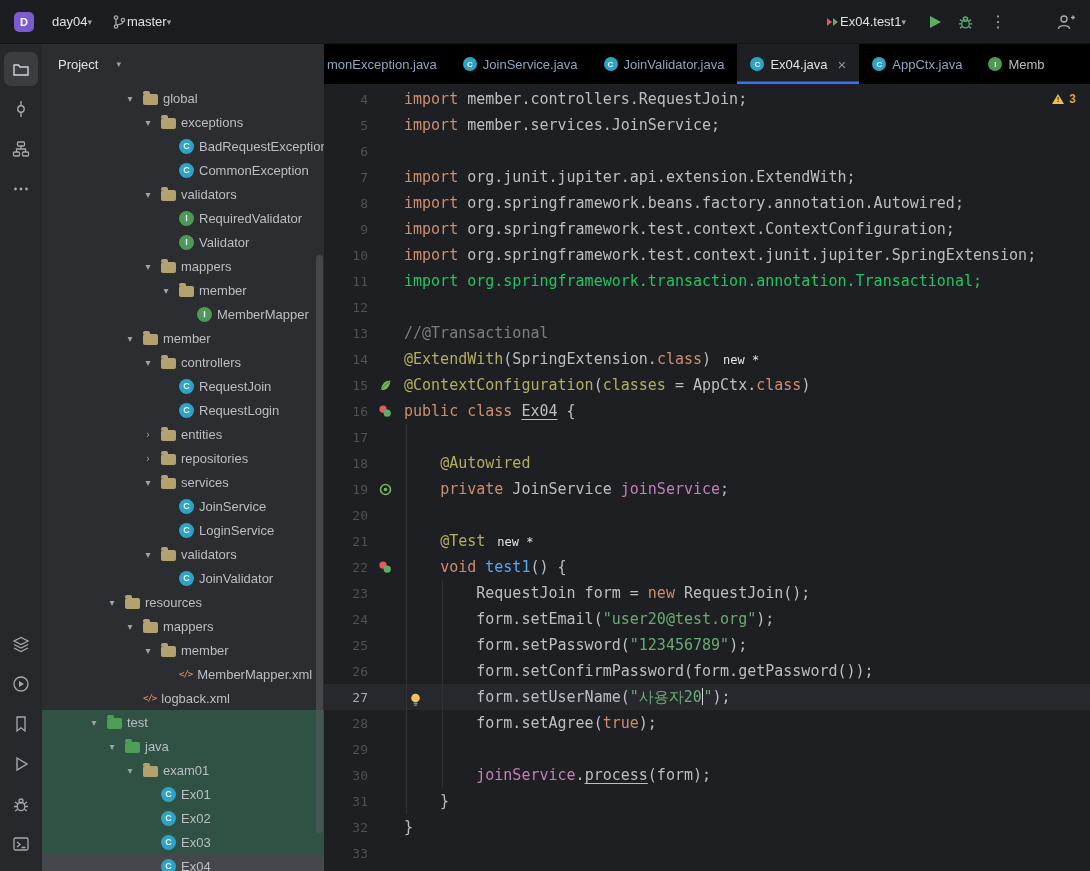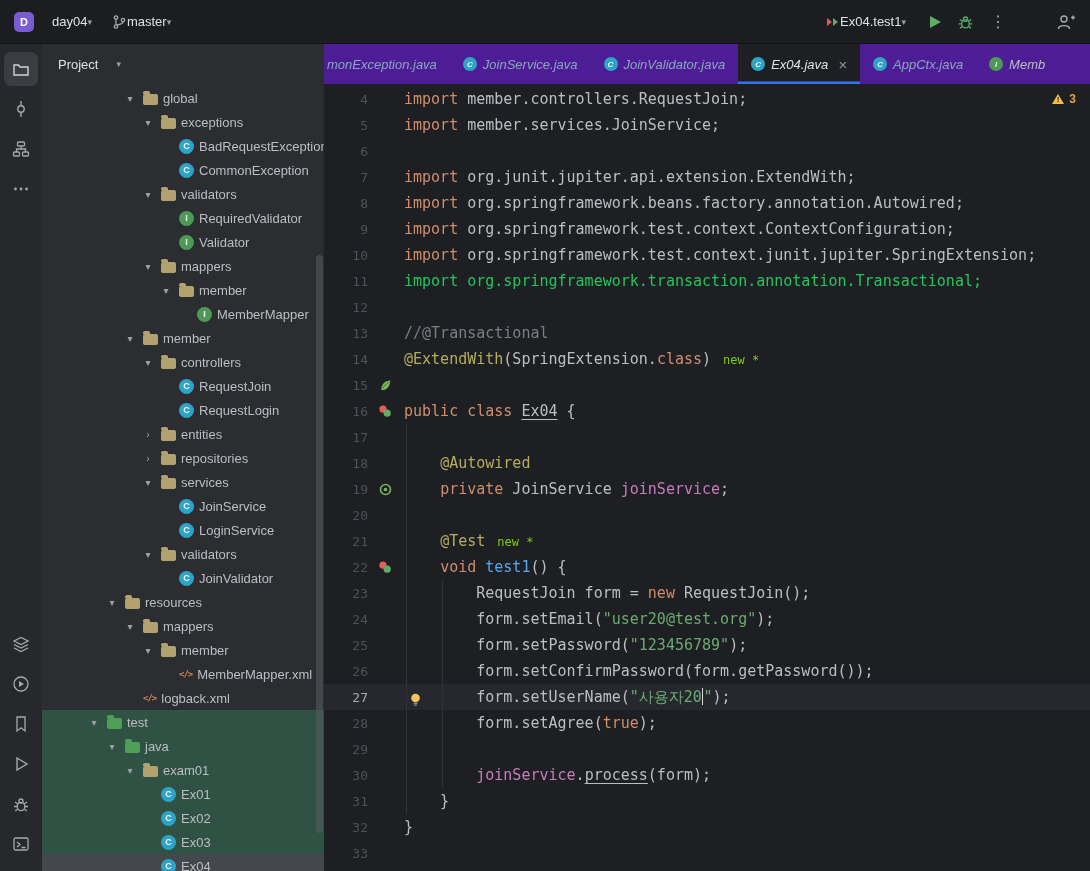--- a/index.html
+++ b/index.html
@@ -43,22 +43,22 @@
   .folder.green { background:#4e9e58; }
   .ic { width:15px; height:15px; border-radius:50%; display:flex; align-items:center; justify-content:center;
     color:#eaf6fb; font-size:9px; font-weight:bold; flex:none; font-family:"Liberation Sans",sans-serif; }
   .ic-class { background:#2fa3c6; }
   .ic-iface { background:#4d9a57; }
   .icxml { color:#d78a5a; font:bold 9px "DejaVu Sans Mono",monospace; flex:none; letter-spacing:-1px; }
   .vscroll { position:absolute; right:1px; top:211px; width:7px; height:578px; background:#5a5d63;
     opacity:.55; border-radius:4px; }
 
   
-  #tabbar { position:absolute; left:324px; top:44px; width:766px; height:40px; background:#4c1d95;
-    display:flex; overflow:hidden;font-style:italic; }
+  #tabbar { position:absolute; left:324px; top:44px; width:766px; height:40px; background:#000000;
+    display:flex; overflow:hidden; }
   .tab { display:flex; align-items:center; gap:6px; padding:0 13px; height:40px; font-size:13px; flex:none; }
   .tab.clipped { padding-left:3px; }
   .tab.active { background:#1e1f22; box-shadow:inset 0 -2.5px 0 #3574f0; }
   .tab .ic { width:14px; height:14px; font-size:8px; }
   .lbl.mod { color:#8aa7bd; }
   .lbl.plain { color:#bcbec4; }
   .tab.active .lbl { color:#dfe1e5; }
   .tclose { color:#9094a0; font-size:15px; margin-left:4px; line-height:1; }
 
   
@@ -73,21 +73,21 @@
   .code { white-space:pre; position:relative; padding-left:2px; flex:1; }
   .kw   { color:#cf8e6d; }
   .pl   { color:#bcbec4; }
   .dim  { color:#22c55e; }
   .cmt  { color:#7a7e85; }
   .anno { color:#b3ae60; }
   .str  { color:#6aab73; }
   .field{ color:#c77dbb; }
   .fn   { color:#56a8f5; }
   .clsu, .mthu { color:#bcbec4; text-decoration:underline; text-underline-offset:3px; }
-  .hint { color:#84cc16; font-size:12px; margin-left:12px; }
+  .hint { color:#e5e5e5; font-size:12px; margin-left:12px; }
   .caret{ display:inline-block; width:1.5px; height:17px; background:#d6d8dc; vertical-align:-3px; }
   .bulb { position:absolute; left:8px; top:5px; }
   .guide{ position:absolute; width:1px; background:#2e3136; }
   #guide1 { left:82px;  top:340px; height:390px; }
   #guide2 { left:118px; top:496px; height:208px; }
   .warnwrap { position:absolute; top:8px; right:14px; display:flex; align-items:center; gap:5px;
     font-family:"Liberation Sans",sans-serif; font-size:12px; font-weight:bold; color:#e8a33d; }
   .tri { position:relative; width:0; height:0; border-left:6px solid transparent; border-right:6px solid transparent;
     border-bottom:10px solid #f2bf4f; }
   .tri::after { content:"!"; position:absolute; left:-1.5px; top:1px; font-size:8px; font-weight:bold; color:#1e1f22; }
@@ -476,20 +476,21 @@
       <div class="cl">
         <span class="num">15</span>
         <span class="gut">
           <span>
             <svg width="13" height="13" viewBox="0 0 13 13">
               <path d="M11.5 1.5C6.5 1.5 2.5 4.5 2 11c3.5.5 8.5-1 9.5-9.5Z" fill="#77b55a"></path>
               <path d="M2 11C4.5 7 8 4.5 10.5 3" stroke="#456b39" stroke-width="0.9" fill="none"></path>
             </svg>
           </span>
         </span>
+        <span class="code"><span class="anno">@ContextConfiguration</span><span class="pl">(</span><span class="anno">classes</span><span class="pl"> = AppCtx.</span><span class="kw">class</span><span class="pl">)</span></span>
       </div>
       <div class="cl">
         <span class="num">16</span>
         <span class="gut">
           <span>
             <svg width="14" height="14">
               <circle cx="5" cy="5.2" r="3.6" fill="#e35d5d"></circle>
               <circle cx="9.2" cy="9.2" r="3.6" fill="#5fad65"></circle>
             </svg>
           </span>

